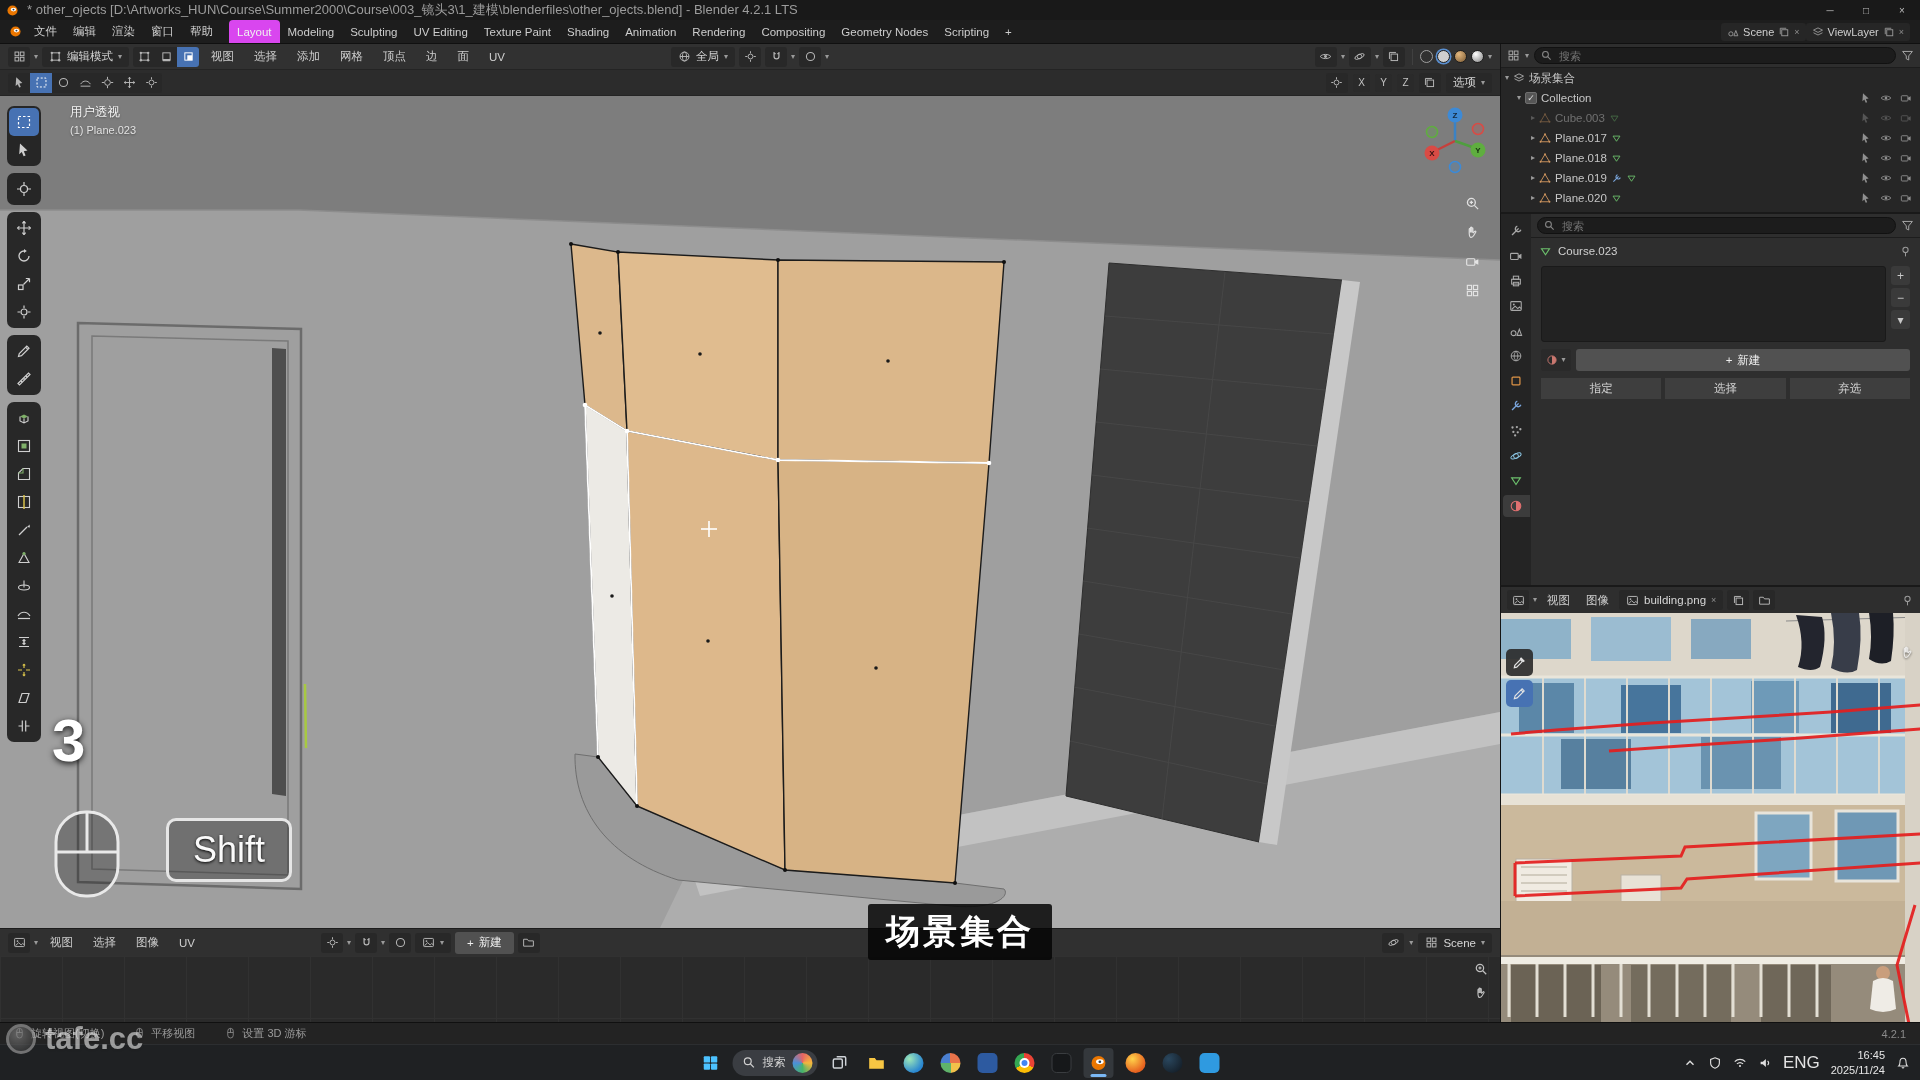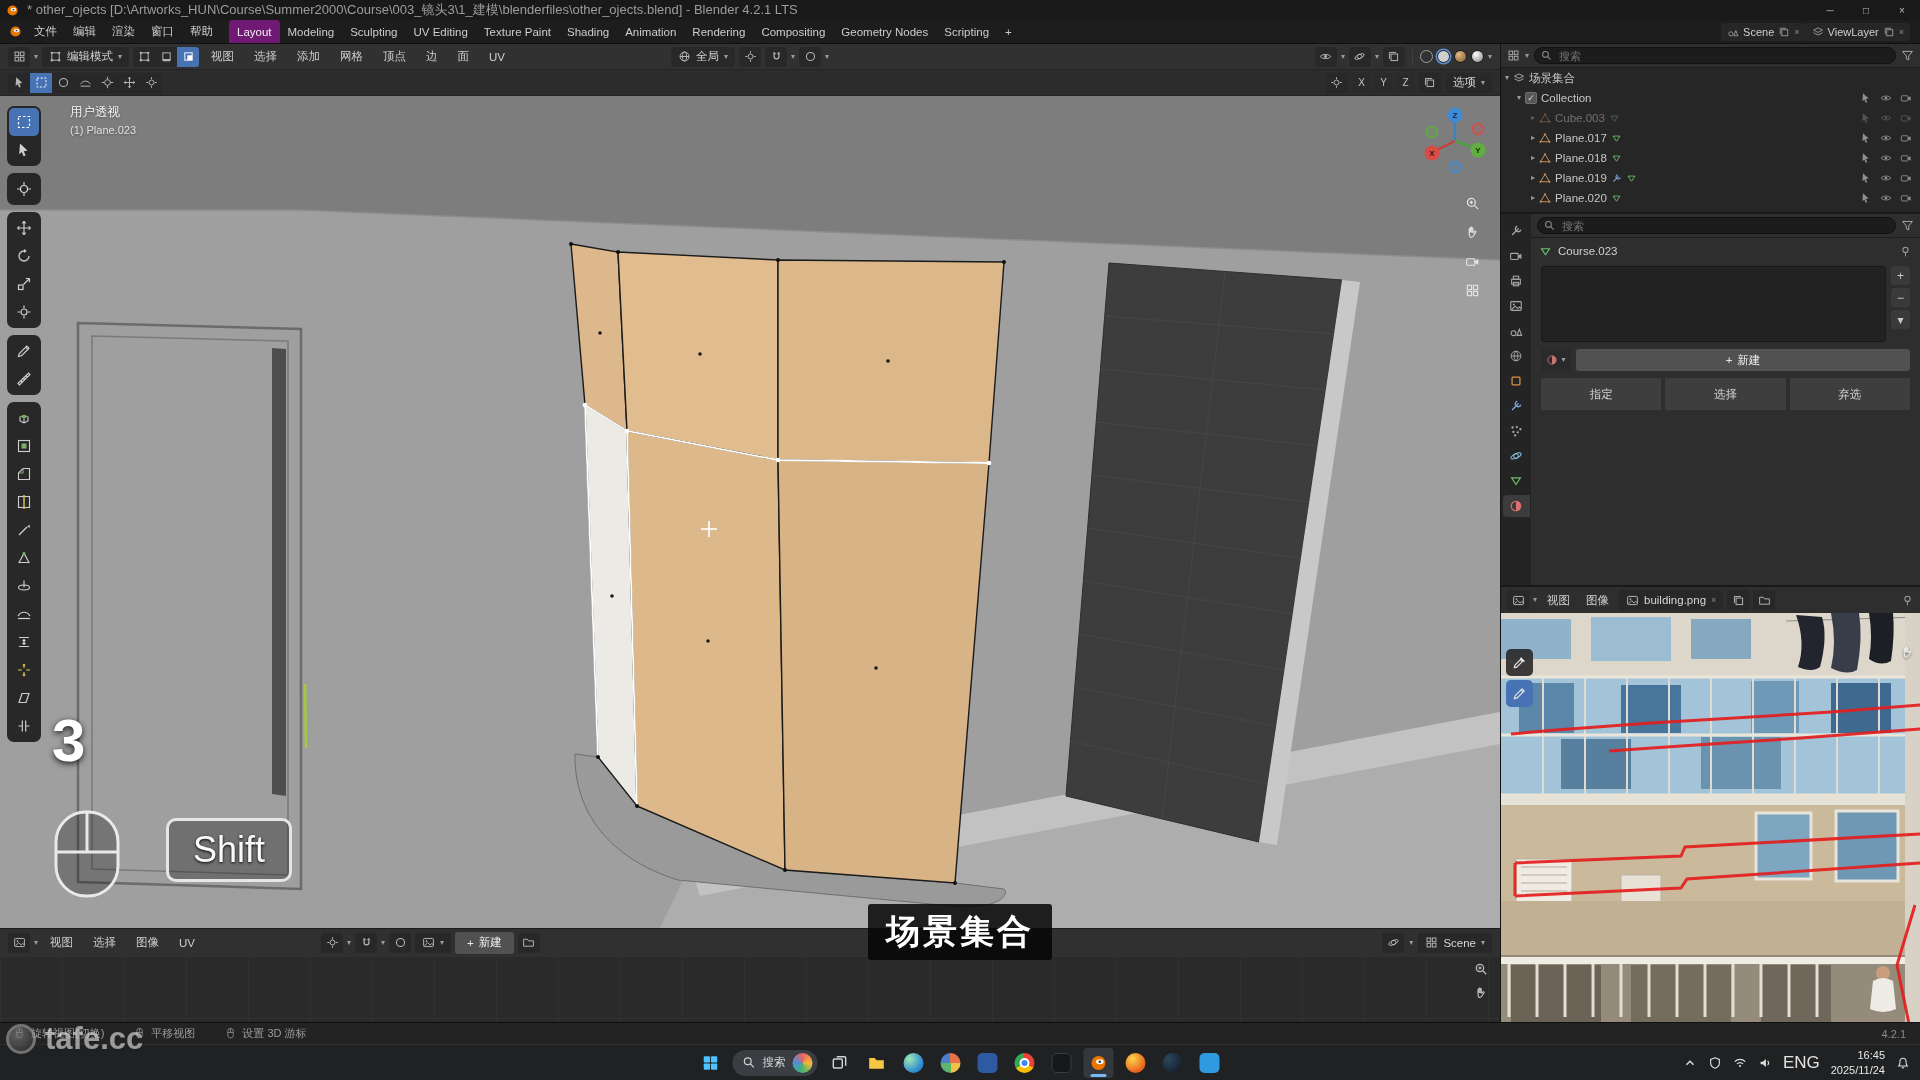--- a/index.html
+++ b/index.html
@@ -11,21 +11,21 @@
 
 .titlebar{position:absolute;top:0;left:0;width:1920px;height:20px;background:#191919;display:flex;align-items:center;gap:8px;padding-left:6px}
 .titlebar .title{font-size:13px;color:#9c9c9c;white-space:nowrap}
 .winbtns{margin-left:auto;display:flex;height:100%}
 .winbtn{width:36px;height:100%;display:flex;align-items:center;justify-content:center;font-size:10px;color:#bdbdbd}
 
 
 .topbar{position:absolute;top:20px;left:0;width:1920px;height:24px;background:#1d1d1d;border-bottom:1px solid #101010;display:flex;align-items:center;padding:0 4px}
 .m{padding:0 8px;font-size:11.5px;color:#cdcdcd;height:100%;display:flex;align-items:center;white-space:nowrap}
 .ws{display:flex;height:100%;margin-left:8px}
-.ws .m.active{background:#701a75;color:#f0f0f0;border-radius:4px 4px 0 0}
+.ws .m.active{background:#d946ef;color:#f0f0f0;border-radius:4px 4px 0 0}
 .topbar-right{margin-left:auto;display:flex;align-items:center;padding-right:6px}
 .chip{display:flex;align-items:center;gap:4px;background:#262626;border-radius:3px;height:18px;padding:0 6px;font-size:11px;color:#cfcfcf}
 .chip svg{width:12px;height:12px;color:#9a9a9a}
 .mini{font-size:9px;color:#8d8d8d}
 
 
 .vph{position:absolute;left:0;width:1500px;display:flex;align-items:center;gap:4px;padding:0 8px;border-bottom:1px solid #242424}
 #vph1{top:44px;height:26px;background:#313131}
 #vph2{top:70px;height:26px;background:#2c2c2c}
 .dd{display:flex;align-items:center;gap:5px;background:#282828;border-radius:3px;height:20px;padding:0 7px;font-size:11.5px;color:#d6d6d6;white-space:nowrap}
@@ -90,21 +90,21 @@
 .pcontent{padding:2px 10px;display:flex;flex-direction:column;gap:7px}
 .slotwrap{display:flex;gap:5px}
 .slotlist{flex:1;height:76px;background:#222;border:1px solid #1a1a1a;border-radius:3px}
 .slotbtns{display:flex;flex-direction:column;gap:3px}
 .sbtn{width:19px;height:19px;background:#3a3a3a;border-radius:3px;color:#c9c9c9;font-size:12px;display:flex;align-items:center;justify-content:center}
 .newrow{display:flex;gap:5px}
 .browse{width:30px;height:22px;background:#2a2a2a;border-radius:3px;display:flex;align-items:center;justify-content:center;gap:3px}
 .browse svg{width:12px;height:12px;color:#c9776f}
 .bigbtn{flex:1;height:22px;background:#515151;border-radius:3px;display:flex;align-items:center;justify-content:center;font-size:11.5px;color:#efefef;gap:5px}
 .threerow{display:flex;gap:4px}
-.pbtn{flex:1;height:32px;background:#3e3e3e;border-radius:0;display:flex;align-items:center;justify-content:center;font-size:11.5px;color:#d6d6d6}
+.pbtn{flex:1;height:21px;background:#3e3e3e;border-radius:0;display:flex;align-items:center;justify-content:center;font-size:11.5px;color:#d6d6d6}
 
 .imged{position:absolute;left:1500px;top:585px;width:420px;height:437px;border-left:1px solid #151515;border-top:2px solid #191919;background:#232323}
 .imghd{height:26px;background:#2e2e2e;display:flex;align-items:center;gap:4px;padding:0 6px}
 .imgbody{position:absolute;top:26px;left:0;width:420px;height:411px;overflow:hidden}
 .imgtools{position:absolute;left:5px;top:36px;display:flex;flex-direction:column;gap:4px;z-index:3}
 .itool{width:27px;height:27px;background:rgba(44,44,44,.92);border-radius:5px;display:flex;align-items:center;justify-content:center}
 .itool.active{background:#4772b3}
 .itool svg{width:15px;height:15px;color:#e3e3e3}
 .imgnav{position:absolute;right:6px;top:32px;z-index:3;color:#f0f0f0;opacity:.85}
 .imgnav svg{width:15px;height:15px;filter:drop-shadow(0 1px 1px rgba(0,0,0,.6))}

